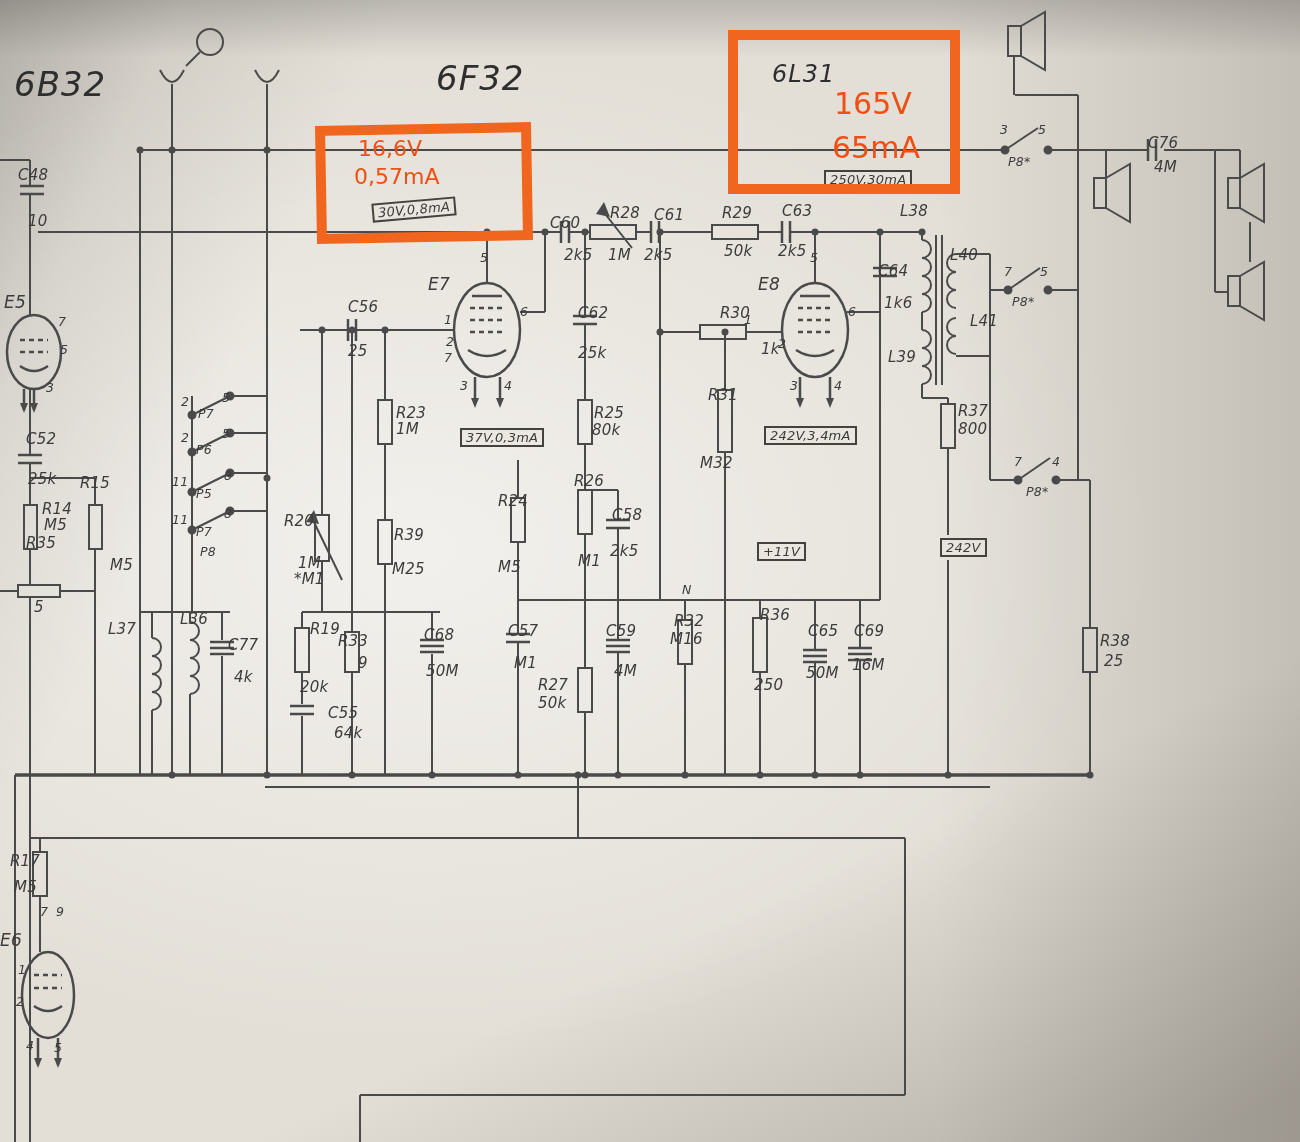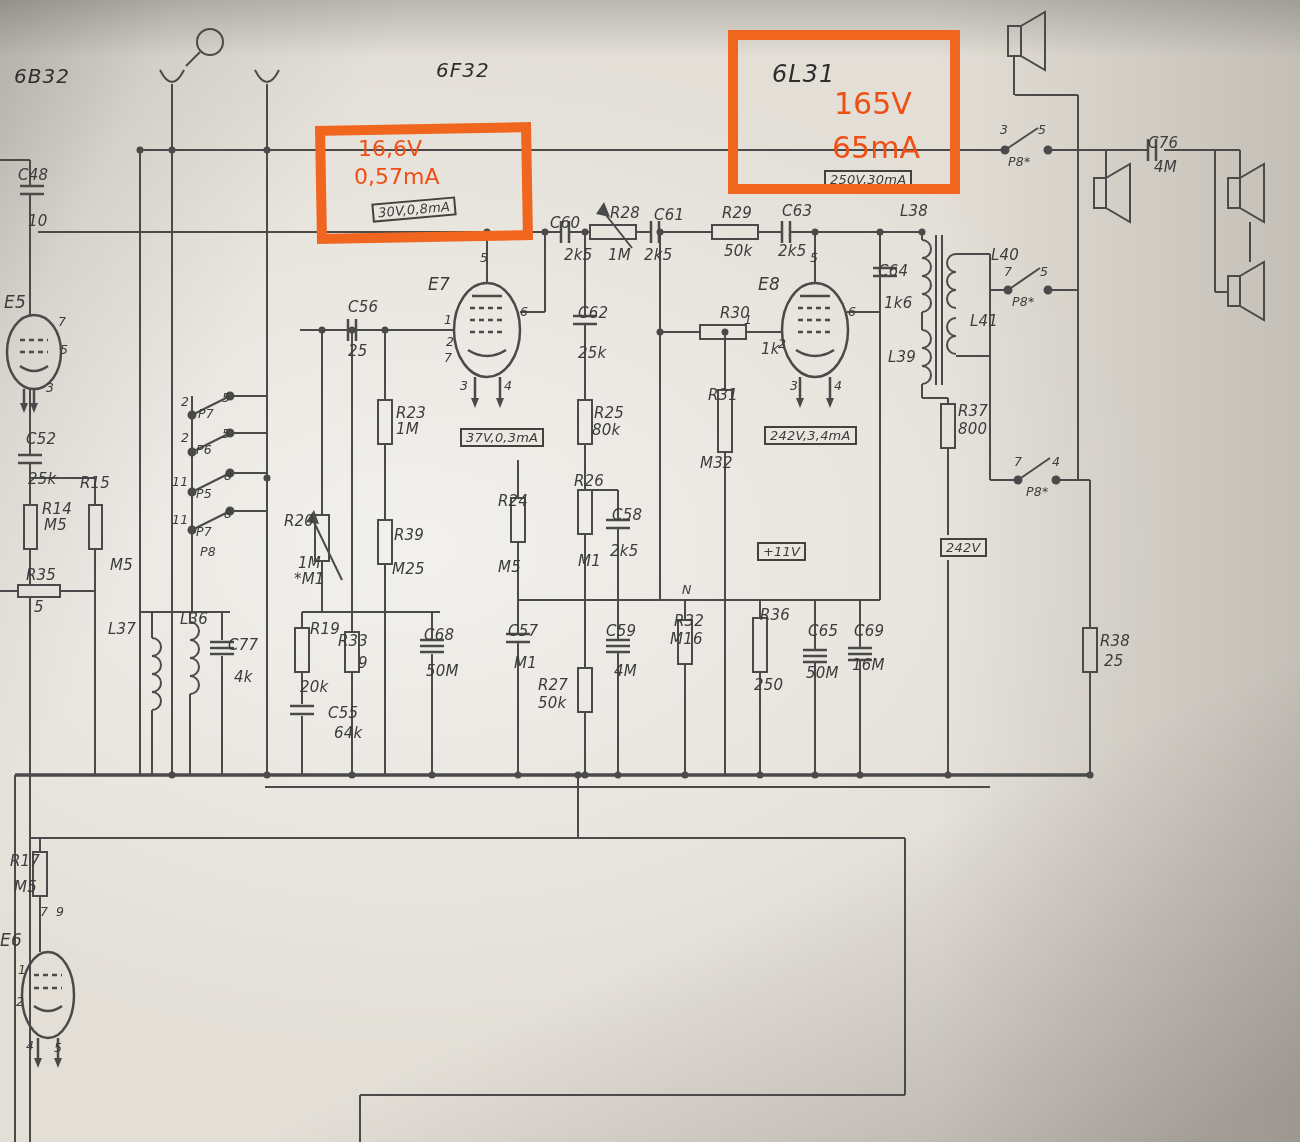--- a/index.html
+++ b/index.html
@@ -8,21 +8,21 @@
       linear-gradient(to bottom, rgba(40,38,36,0.22), rgba(0,0,0,0) 5%),
       linear-gradient(115deg, rgba(30,28,26,0.25) 0%, rgba(30,28,26,0.08) 10%, rgba(0,0,0,0) 22%),
       linear-gradient(to left, rgba(70,62,54,0.20), rgba(0,0,0,0) 28%),
       linear-gradient(155deg, rgba(0,0,0,0) 72%, rgba(55,48,42,0.28) 97%),
       radial-gradient(ellipse at 32% 48%, rgba(255,255,255,0.55), rgba(255,255,255,0) 60%),
       #e3dfd7;
     font-family:"DejaVu Sans",sans-serif;}
   svg.wires{position:absolute;left:0;top:0;z-index:1;}
   .lb{position:absolute;z-index:3;font:italic 15px "DejaVu Sans",sans-serif;color:#3c3c3c;white-space:nowrap;letter-spacing:.2px;}
   .pin{font-size:12.5px;}
-  .hd{font-size:20px;color:#2e2e2e;letter-spacing:1px;}
+  .hd{font-size:34px;color:#2e2e2e;letter-spacing:1px;}
   .boxed{border:2px solid #44423f;padding:0 4px;font-size:13px;background:rgba(233,229,222,0.55);}
   .obox{position:absolute;z-index:5;border:10px solid #f0661f;pointer-events:none;}
   .otext{position:absolute;z-index:6;color:#ef4f13;font:22px "DejaVu Sans",sans-serif;white-space:nowrap;}
   .otext.big{font-size:30px;}
 </style>
 </head>
 <body>
 
 <div class="page">
 
@@ -382,21 +382,21 @@
 <span class="lb boxed" style="left:940px;top:538px">242V</span>
 
 <span class="lb" style="left:18px;top:166px">C48</span>
 <span class="lb" style="left:28px;top:212px">10</span>
 <span class="lb" style="left:26px;top:430px">C52</span>
 <span class="lb" style="left:28px;top:470px">25k</span>
 <span class="lb" style="left:42px;top:500px">R14</span>
 <span class="lb" style="left:44px;top:516px">M5</span>
 <span class="lb" style="left:80px;top:474px">R15</span>
 <span class="lb" style="left:110px;top:556px">M5</span>
-<span class="lb" style="left:26px;top:566px">R35</span>
+<span class="lb" style="left:26px;top:534px">R35</span>
 <span class="lb" style="left:34px;top:598px">5</span>
 <span class="lb" style="left:108px;top:620px">L37</span>
 <span class="lb" style="left:180px;top:610px">L36</span>
 <span class="lb" style="left:228px;top:636px">C77</span>
 <span class="lb" style="left:234px;top:668px">4k</span>
 
 <span class="lb pin" style="left:181px;top:394px">2</span>
 <span class="lb pin" style="left:222px;top:390px">5</span>
 <span class="lb pin" style="left:198px;top:406px">P7</span>
 <span class="lb pin" style="left:181px;top:430px">2</span>
@@ -479,21 +479,21 @@
 <span class="lb pin" style="left:810px;top:250px">5</span>
 <span class="lb pin" style="left:744px;top:312px">1</span>
 <span class="lb pin" style="left:848px;top:304px">6</span>
 <span class="lb pin" style="left:778px;top:336px">2</span>
 <span class="lb pin" style="left:790px;top:378px">3</span>
 <span class="lb pin" style="left:834px;top:378px">4</span>
 
 <span class="lb" style="left:900px;top:202px">L38</span>
 <span class="lb" style="left:878px;top:262px">C64</span>
 <span class="lb" style="left:884px;top:294px">1k6</span>
-<span class="lb" style="left:991px;top:246px">L40</span>
+<span class="lb" style="left:950px;top:246px">L40</span>
 <span class="lb" style="left:970px;top:312px">L41</span>
 <span class="lb" style="left:888px;top:348px">L39</span>
 <span class="lb" style="left:958px;top:402px">R37</span>
 <span class="lb" style="left:958px;top:420px">800</span>
 
 <span class="lb pin" style="left:1000px;top:122px">3</span>
 <span class="lb pin" style="left:1038px;top:122px">5</span>
 <span class="lb pin" style="left:1008px;top:154px">P8*</span>
 <span class="lb pin" style="left:1004px;top:264px">7</span>
 <span class="lb pin" style="left:1040px;top:264px">5</span>

